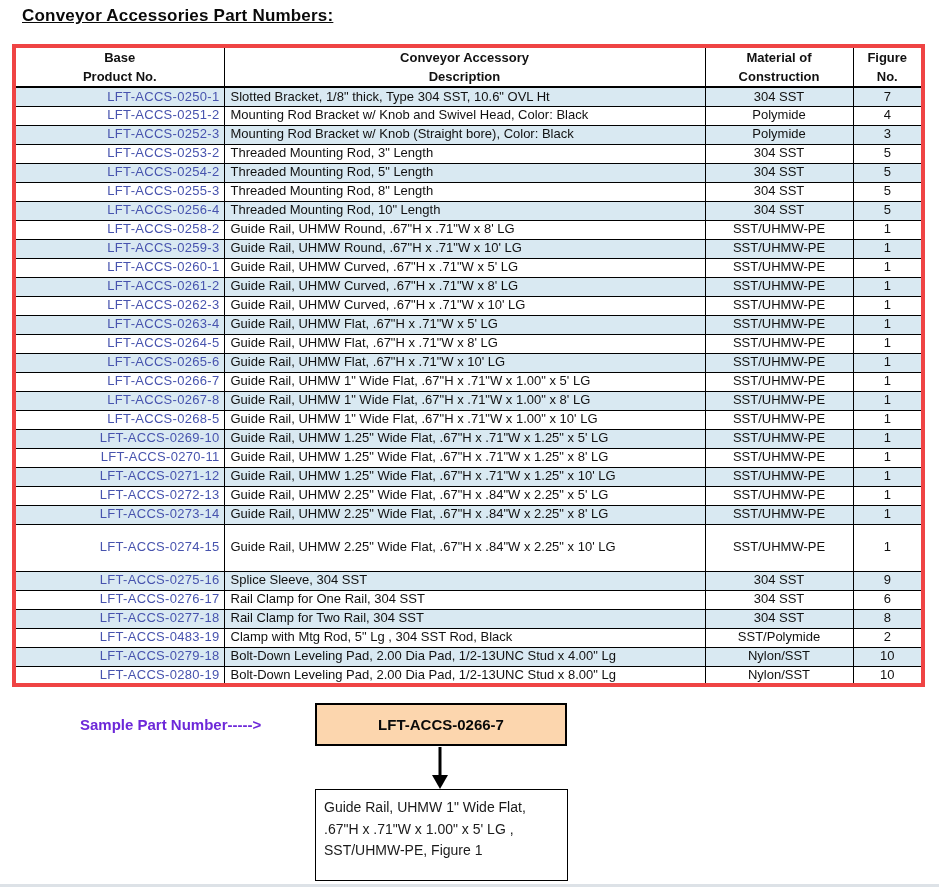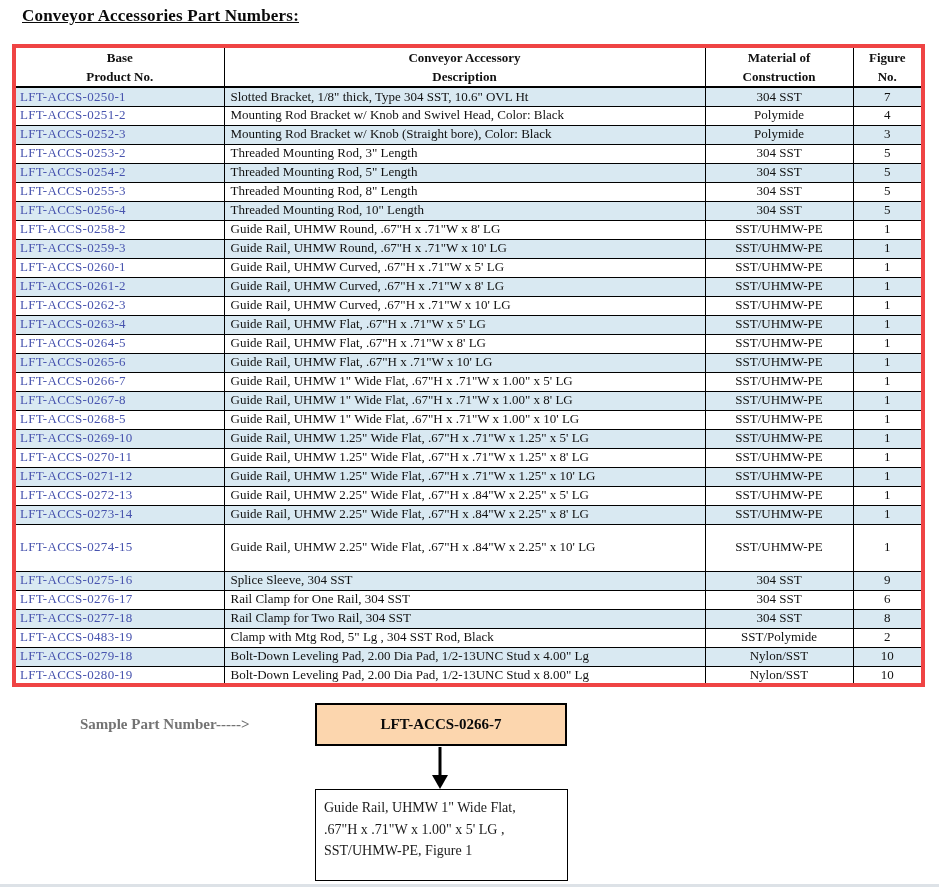--- a/index.html
+++ b/index.html
@@ -2,21 +2,21 @@
 <html><head>
 <meta charset="utf-8">
 <style>
   * { margin: 0; padding: 0; box-sizing: border-box; }
   html, body { background: #f5f5f5; }
   #canvas {
     position: relative;
     width: 939px;
     height: 889px;
     background: #ffffff;
-    font-family: Liberation Serif, serif;
+    font-family: Liberation Sans, sans-serif;
     color: #111;
     overflow: hidden;
     padding-left: 24px;
   }
   
   .page-title {
     position: absolute;
     left: 22px;
     top: 6px;
     font-size: 17px;
@@ -52,36 +52,36 @@
     text-align: center;
     height: 40px;
     border-bottom: 2px solid #000;
     font-size: 13px;
   }
   .parts-table thead th div { line-height: 19px; }
   .parts-table { border: 4px solid #ef4444; }
   tbody tr:nth-child(odd) { background: var(--row-alt, #d9e9f2); }
   tbody tr:nth-child(24) td { height: 47px; }  
   td.part-cell {
-    text-align: left;
+    text-align: right;
     color: var(--part-color, #4753ae);
     letter-spacing: 0.3px;
   }
   td.desc-cell { text-align: left; padding-left: 6px; }
   td.mat-cell  { text-align: center; }
   td.fig-cell  { text-align: center; }
 
   
   .sample-label {
     position: absolute;
     left: 80px;
     top: 716px;
     font-size: 15px;
     font-weight: bold;
-    color: #737373;
+    color: #6d28d9;
   }
   .sample-box {
     position: absolute;
     left: 315px;
     top: 703px;
     width: 252px;
     height: 43px;
     background: var(--sample-fill, #fcd6ae);
     border: 2px solid #000;
     display: flex;

